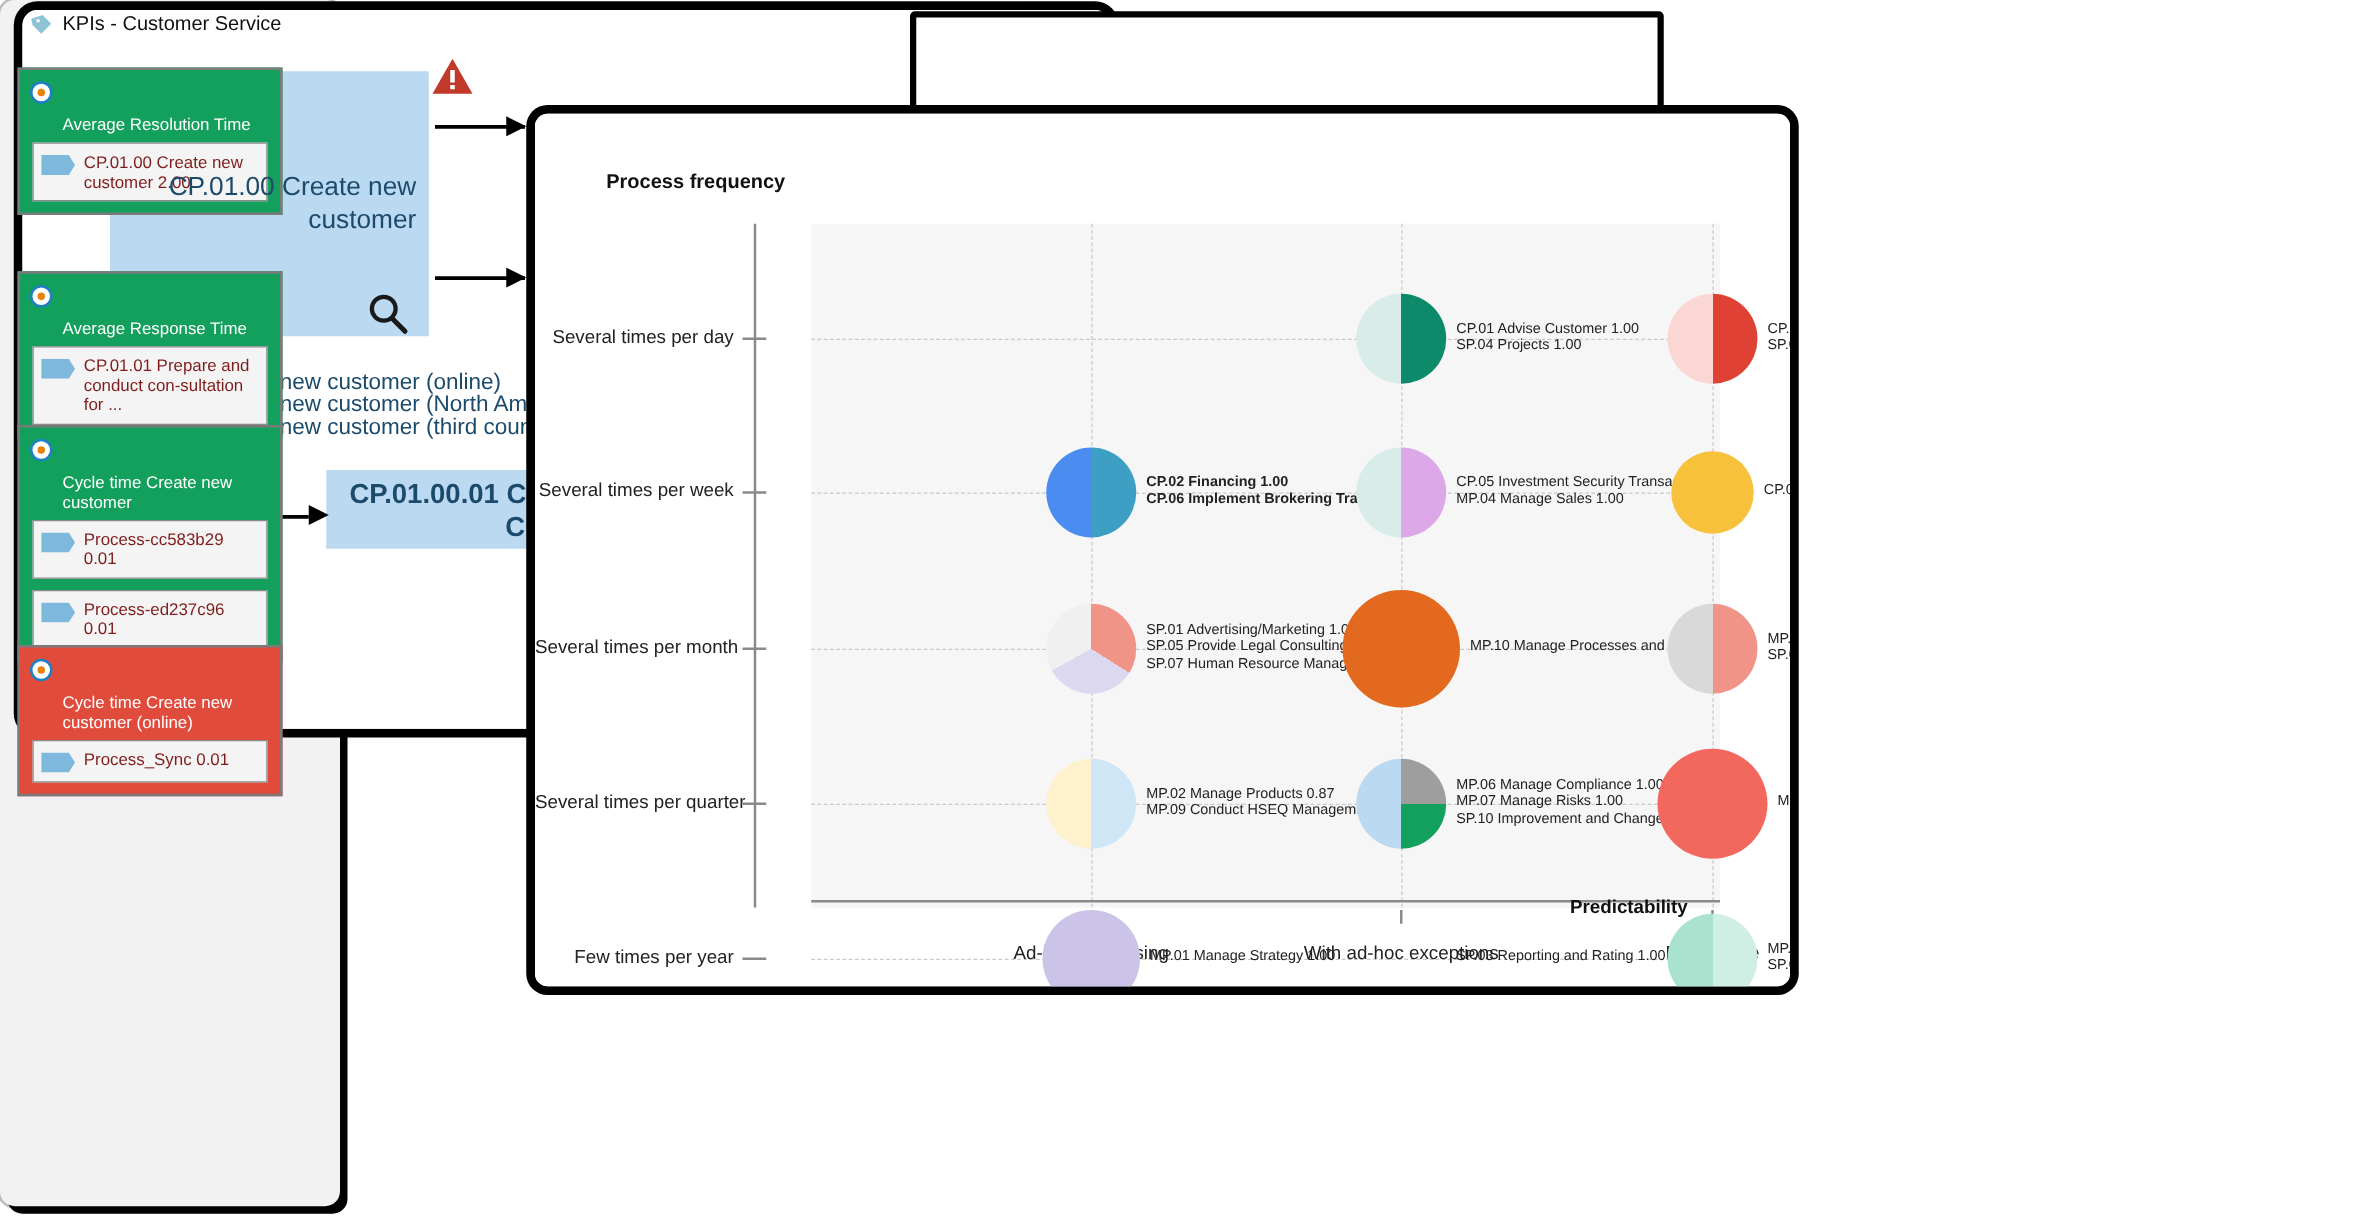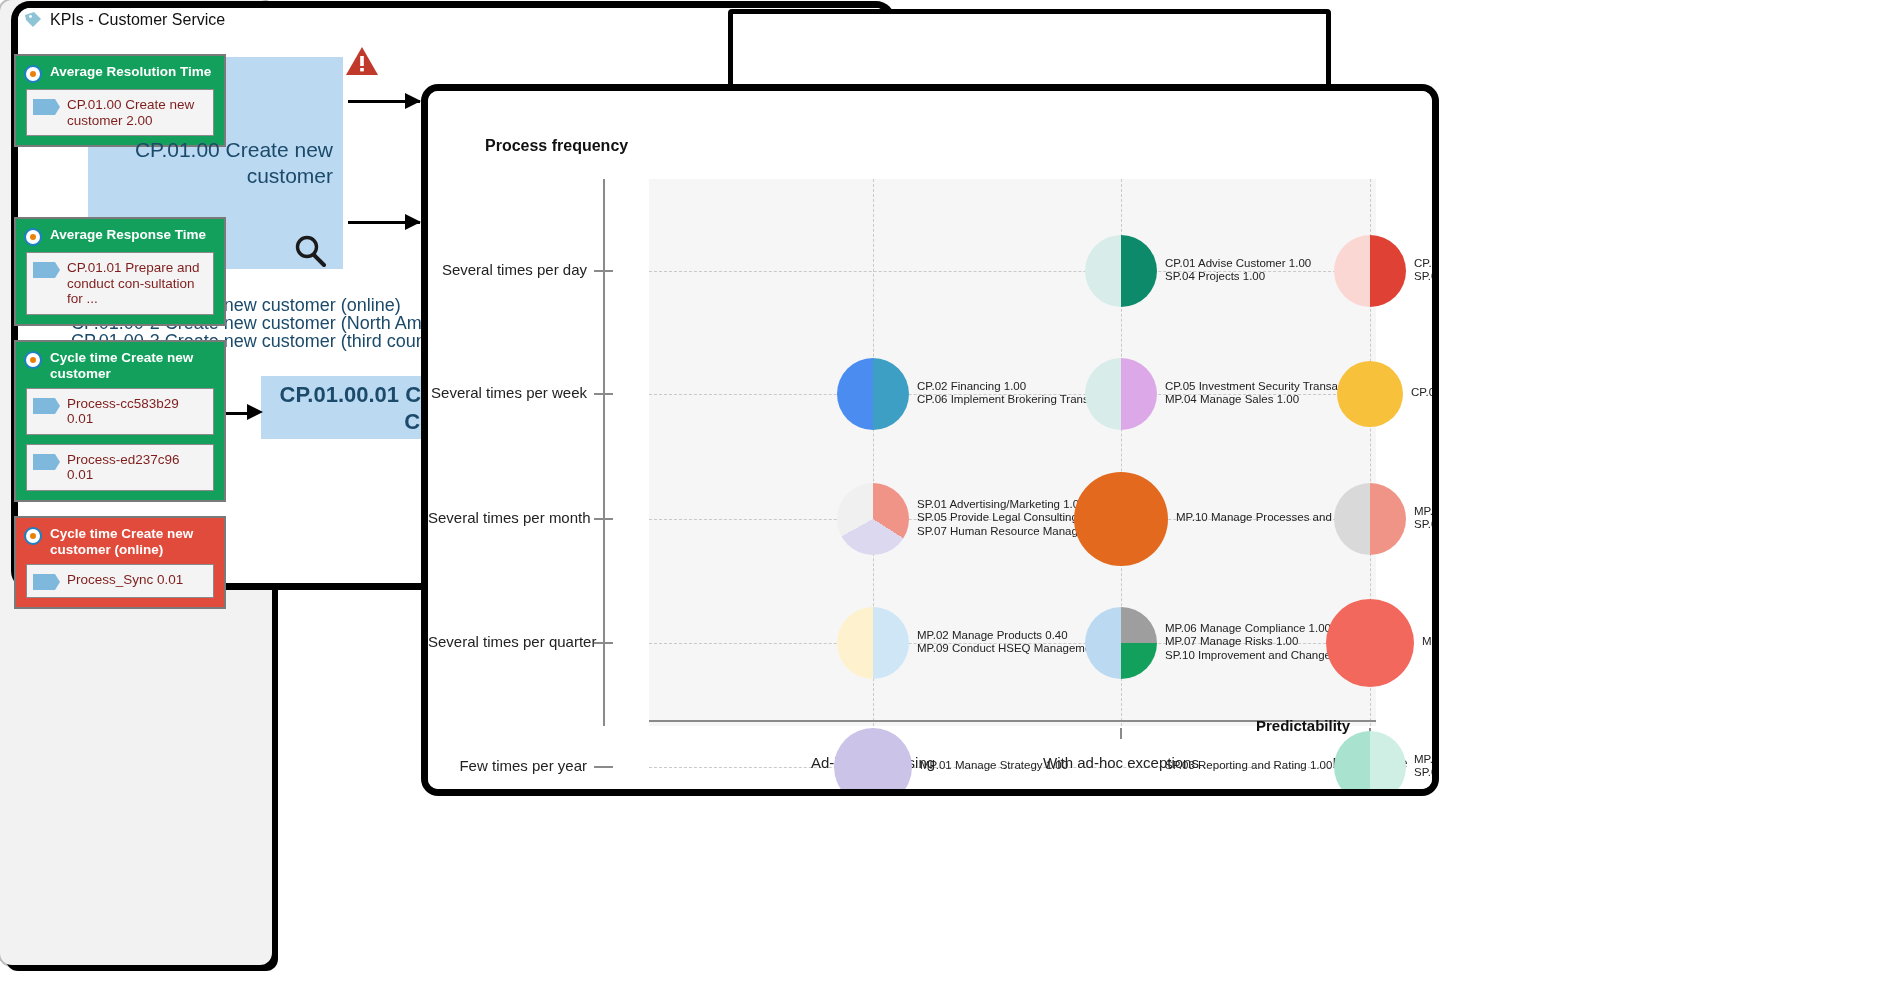--- a/index.html
+++ b/index.html
@@ -84,21 +84,21 @@
   .blabel{position:absolute;font-size:11.5px;line-height:13.5px;color:#222;white-space:nowrap;}
 
   
   #kpi-win{left:1616px;top:8px;width:272px;height:965px;background:#f2f2f2;
            border-radius:12px;box-shadow:6px 6px 0 0 #000, 0 0 0 2px #bdbdbd;}
   #kpi-head{position:absolute;left:0;top:0;right:0;height:40px;display:flex;align-items:center;
             padding-left:24px;gap:8px;}
   #kpi-head .t{font-size:16px;color:#111;}
   .kpi-card{position:absolute;left:14px;width:208px;border:2px solid #7a7a7a;}
   .kpi-card .hdr{display:flex;gap:8px;align-items:flex-start;padding:8px 8px 6px 8px;}
-  .kpi-card .hdr .txt{color:#fff;font-size:13.5px;line-height:16px;font-weight:bold;}
+  .kpi-card .hdr .txt{color:#fff;font-size:13.5px;line-height:16px;font-weight:normal;margin-top:28px;}
   .kpi-item{margin:0 10px 9px 10px;background:#f4f4f4;border:1.5px solid #8a8a8a;
             display:flex;gap:7px;align-items:flex-start;padding:7px 6px 7px 6px;}
   .kpi-item .txt{font-size:13.5px;line-height:15.5px;color:#7f1d1d;}
   .flagicon{flex:0 0 auto;width:27px;height:16px;margin-top:2px;}
   .radio{flex:0 0 auto;width:14px;height:14px;border-radius:50%;background:#fff;
          border:2px solid #1d7fc4;display:flex;align-items:center;justify-content:center;margin-top:1px;}
   .radio i{display:block;width:6px;height:6px;border-radius:50%;background:#e8820c;}
 </style>
 </head>
 <body>
@@ -186,21 +186,21 @@
         <div class="blabel" style="left: 737px; top: 165.5px;">
           <div>CP.01 Advise Customer 1.00</div>
           <div>SP.04 Projects 1.00</div>
         </div>
         <div class="bub" style="left: 906px; top: 144px; width: 72px; height: 72px; background: conic-gradient(rgb(223, 66, 52) 0deg, rgb(223, 66, 52) 180deg, rgb(251, 215, 212) 180deg, rgb(251, 215, 212) 360deg);"></div>
         <div class="blabel" style="left: 986px; top: 165.5px;">
           <div>CP.03 Payment 1.00</div>
           <div>SP.08 Information Technology (IT...</div>
         </div>
         <div class="bub" style="left: 409px; top: 267px; width: 72px; height: 72px; background: conic-gradient(rgb(62, 159, 196) 0deg, rgb(62, 159, 196) 180deg, rgb(74, 140, 240) 180deg, rgb(74, 140, 240) 360deg);"></div>
-        <div class="blabel" style="left: 489px; top: 288.5px;">
+        <div class="blabel" style="left: 489px; top: 288.5px; font-weight: bold;">
           <div>CP.02 Financing 1.00</div>
           <div>CP.06 Implement Brokering Transac...</div>
         </div>
         <div class="bub" style="left: 657px; top: 267px; width: 72px; height: 72px; background: conic-gradient(rgb(220, 168, 232) 0deg, rgb(220, 168, 232) 180deg, rgb(216, 236, 234) 180deg, rgb(216, 236, 234) 360deg);"></div>
         <div class="blabel" style="left: 737px; top: 288.5px;">
           <div>CP.05 Investment Security Transact...</div>
           <div>MP.04 Manage Sales 1.00</div>
         </div>
         <div class="bub" style="left: 909px; top: 270px; width: 66px; height: 66px; background: rgb(248, 193, 60);"></div>
         <div class="blabel" style="left: 983px; top: 295.25px;">
@@ -216,21 +216,21 @@
         <div class="blabel" style="left: 748px; top: 420.25px;">
           <div>MP.10 Manage Processes and Or...</div>
         </div>
         <div class="bub" style="left: 906px; top: 392px; width: 72px; height: 72px; background: conic-gradient(rgb(241, 148, 136) 0deg, rgb(241, 148, 136) 180deg, rgb(217, 217, 217) 180deg, rgb(217, 217, 217) 360deg);"></div>
         <div class="blabel" style="left: 986px; top: 413.5px;">
           <div>MP.03 Manage Revenue 1.00</div>
           <div>SP.02 Infrastructure 1.00</div>
         </div>
         <div class="bub" style="left: 409px; top: 516px; width: 72px; height: 72px; background: conic-gradient(rgb(207, 230, 247) 0deg, rgb(207, 230, 247) 180deg, rgb(253, 242, 205) 180deg, rgb(253, 242, 205) 360deg);"></div>
         <div class="blabel" style="left: 489px; top: 537.5px;">
-          <div>MP.02 Manage Products 0.40</div>
+          <div>MP.02 Manage Products 0.87</div>
           <div>MP.09 Conduct HSEQ Managemen...</div>
         </div>
         <div class="bub" style="left: 657px; top: 516px; width: 72px; height: 72px; background: conic-gradient(rgb(158, 158, 158) 0deg, rgb(158, 158, 158) 90deg, rgb(19, 160, 92) 90deg, rgb(19, 160, 92) 180deg, rgb(188, 217, 242) 180deg, rgb(188, 217, 242) 360deg);"></div>
         <div class="blabel" style="left: 737px; top: 530.75px;">
           <div>MP.06 Manage Compliance 1.00</div>
           <div>MP.07 Manage Risks 1.00</div>
           <div>SP.10 Improvement and Change M...</div>
         </div>
         <div class="bub" style="left: 898px; top: 508px; width: 88px; height: 88px; background: rgb(242, 104, 92);"></div>
         <div class="blabel" style="left: 994px; top: 544.25px;">

